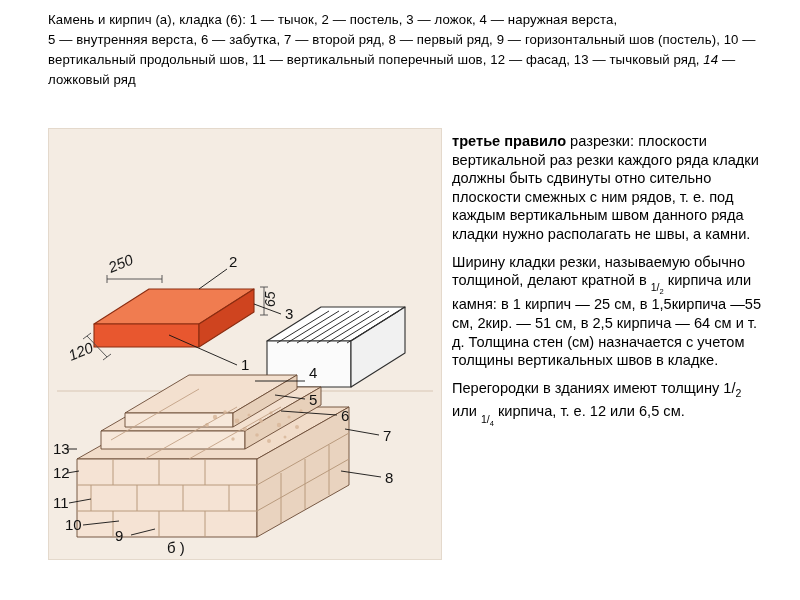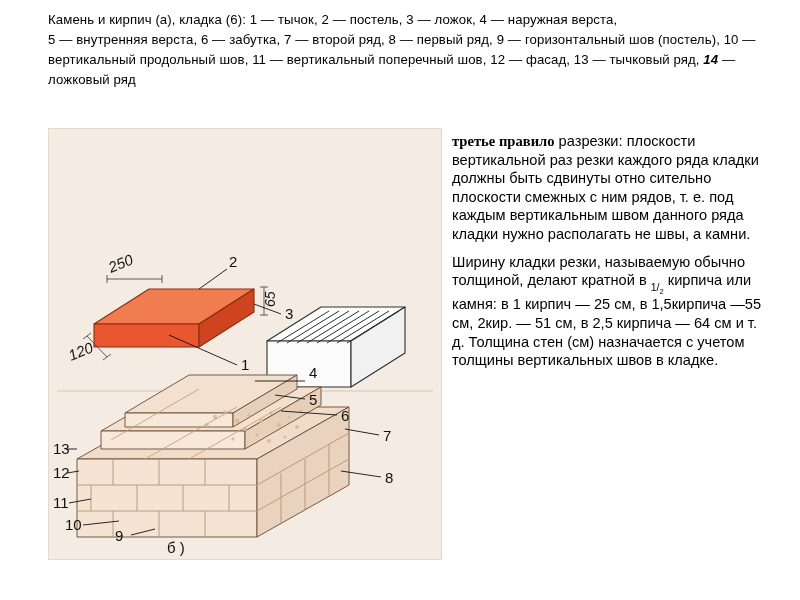--- a/index.html
+++ b/index.html
@@ -25,21 +25,21 @@
     left: 48px;
     top: 10px;
     width: 712px;
     font-size: 13.2px;
     line-height: 20px;
     color: #000;
     letter-spacing: 0.1px;
   }
   .caption .em {
     font-style: italic;
-    font-weight: bold;
+    font-weight: normal;
   }
   
   .figure {
     position: absolute;
     left: 48px;
     top: 128px;
     width: 392px;
     height: 430px;
     background: #f4ece3;
     border: 1px solid #e4d9cc;
@@ -58,21 +58,20 @@
     width: 310px;
     font-size: 14.6px;
     line-height: 18.6px;
     color: #000;
   }
   .text-col p {
     margin: 0 0 9px 0;
   }
   .text-col .lead {
     font-weight: bold;
-    font-family: Liberation Serif, serif;
   }
   .frac {
     display: inline-block;
     vertical-align: -0.35em;
     font-size: 0.72em;
     line-height: 1em;
     text-align: center;
     position: relative;
     top: 0.25em;
   }
@@ -251,15 +250,18 @@
     </svg>
   </div>
 
   <div class="text-col">
     <p>
       <span class="lead">третье правило</span><span> разрезки: плоскости вертикальной раз резки каждого ряда кладки должны быть сдвинуты отно сительно плоскости смежных с ним рядов, т. е. под каждым вертикальным швом данного ряда кладки нужно располагать не швы, а камни.</span>
     </p>
     <p>
       <span>Ширину кладки резки, называемую обычно толщиной, делают кратной в </span><span class="frac"><span>1</span>/<span class="sub">2</span></span><span> кирпича или камня: в 1 кирпич — 25 см, в 1,5кирпича —55 см, 2кир. — 51 см, в 2,5 кирпича — 64 см и т. д. Толщина стен (см) назначается с учетом толщины вертикальных швов в кладке.</span>
     </p>
+    <p>
+      <span>Перегородки в зданиях имеют толщину 1/</span><span class="sub">2</span><span> или </span><span class="frac"><span>1</span>/<span class="sub">4</span></span><span> кирпича, т. е. 12 или 6,5 см.</span>
+    </p>
   </div>
 
 </div>
 
 </body></html>

